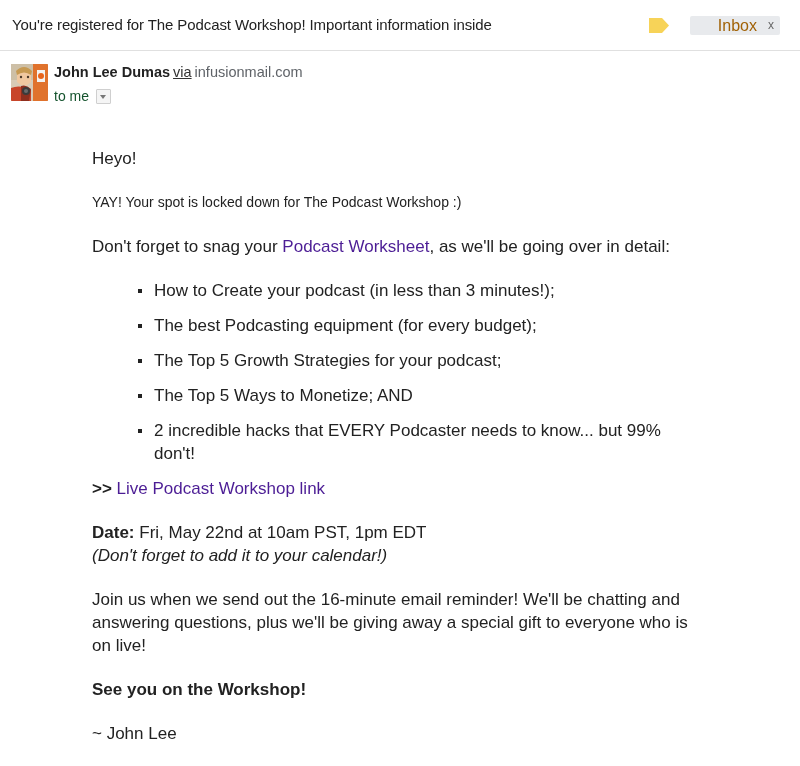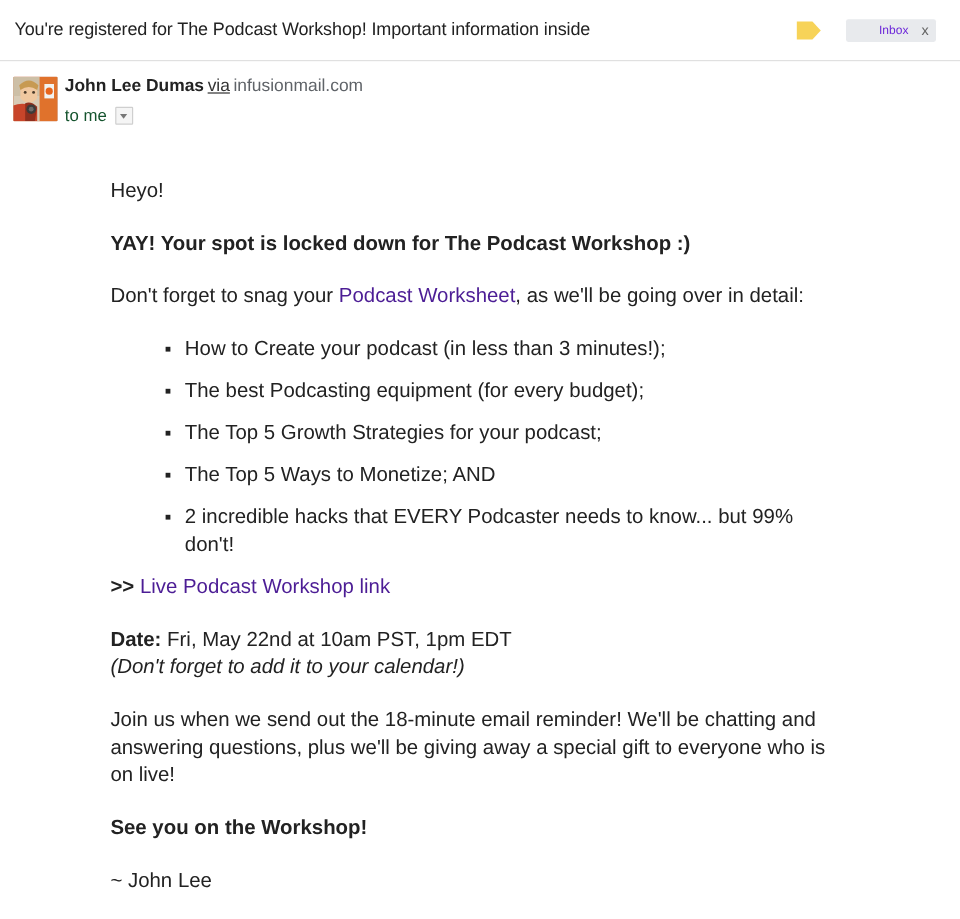--- a/index.html
+++ b/index.html
@@ -46,22 +46,22 @@
   .inbox-chip {
     display: inline-flex;
     align-items: center;
     background: #e8eaed;
     border-radius: 2px;
     height: 19px;
     padding: 0 6px 0 8px;
     margin-right: 10px;
   }
   .inbox-chip-label {
-    font-size: 10px;
-    color: #6d28d9;
+    font-size: 16px;
+    color: #a16207;
     line-height: 19px;
     padding-left: 20px;
   }
   .inbox-chip-close {
     font-size: 12px;
     color: #666666;
     margin-left: 11px;
     line-height: 19px;
   }
 
@@ -168,22 +168,22 @@
 
   a.olink, .olink {
     color: #4c1d95;
     cursor: pointer;
     text-align: center;
   }
 
   .greeting { margin-bottom: 19px; }
 
   .headline {
-    font-weight: bold;
-    font-size: 17px;
+    font-weight: normal;
+    font-size: 14px;
     margin-bottom: 20px;
   }
 
   .bullets {
     list-style: none;
     margin: 0 0 5px 0;
     padding: 0 0 0 46px;
   }
   .bullets li {
     position: relative;
@@ -274,18 +274,18 @@
     <li>The best Podcasting equipment (for every budget);</li>
     <li>The Top 5 Growth Strategies for your podcast;</li>
     <li>The Top 5 Ways to Monetize; AND</li>
     <li>2 incredible hacks that EVERY Podcaster needs to know... but 99% don't!</li>
   </ul>
 
   <p class="link-block"><span class="bold">&gt;&gt;</span> <span class="olink">Live Podcast Workshop link</span></p>
 
   <p class="date-block"><span class="bold">Date:</span> <span>Fri, May 22nd at 10am PST, 1pm EDT</span><span class="cal italic">(Don't forget to add it to your calendar!)</span></p>
 
-  <p>Join us when we send out the 18-minute email reminder! We'll be chatting and answering questions, plus we'll be giving away a special gift to everyone who is on live!</p>
+  <p>Join us when we send out the 16-minute email reminder! We'll be chatting and answering questions, plus we'll be giving away a special gift to everyone who is on live!</p>
 
   <p class="closing-bold">See you on the Workshop!</p>
 
   <p class="signature">~ John Lee</p>
 </div>
 
 </body></html>

